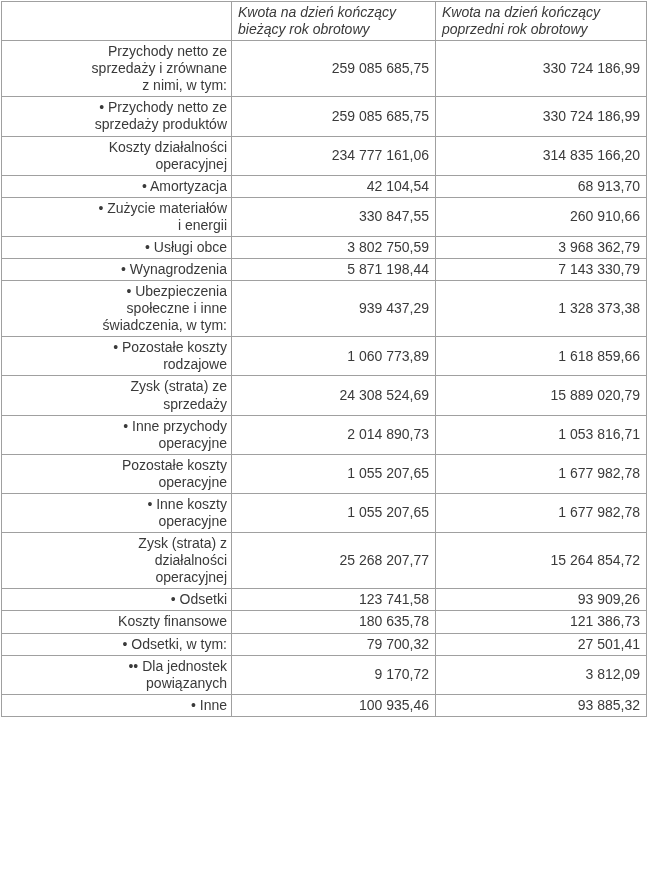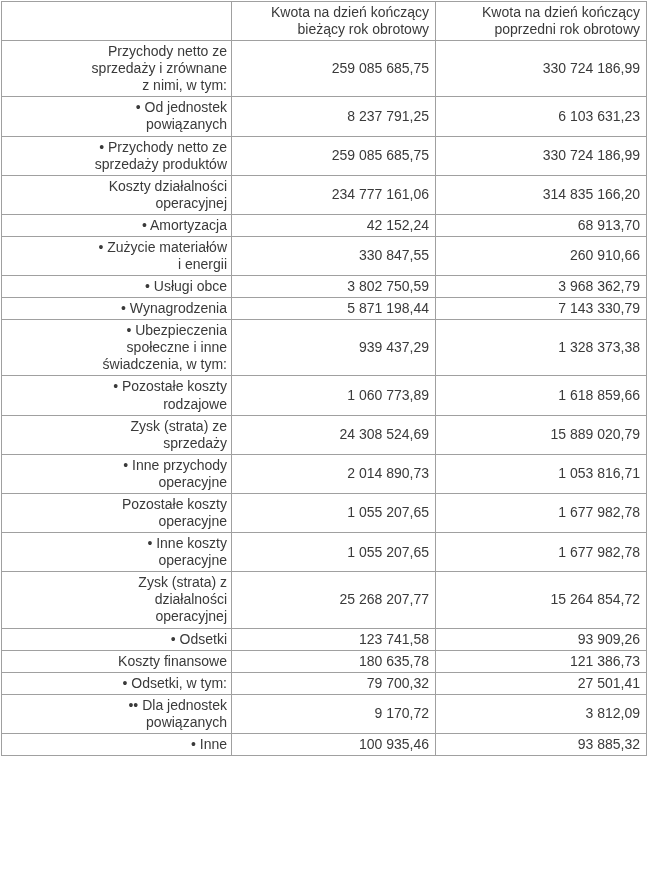--- a/index.html
+++ b/index.html
@@ -24,23 +24,24 @@
   table.fin-table td {
     border: 1px solid #a0a0a0;
     font-size: 14px;
     font-weight: normal;
     color: #3a3a3a;
     line-height: 1.22;
     vertical-align: middle;
     overflow: hidden;
   }
   table.fin-table th {
-    text-align: right;
+    text-align: left;
     padding: 2px 6px;
     white-space: pre-line;
+    font-style: italic;
   }
   td.label-cell {
     text-align: right;
     padding: 2px 4px 2px 7px;
     white-space: pre-line;
   }
   td.value-cell {
     text-align: right;
     padding: 2px 6px;
     white-space: nowrap;
@@ -67,40 +68,34 @@
     </thead>
     <tbody>
         <tr>
           <td class="label-cell">Przychody netto ze
 sprzedaży i zrównane
 z nimi, w tym:</td>
           <td class="value-cell">259 085 685,75</td>
           <td class="value-cell">330 724 186,99</td>
         </tr>
         <tr>
-          <td class="label-cell">• Od jednostek
-powiązanych</td>
-          <td class="value-cell">8 237 791,25</td>
-          <td class="value-cell">6 103 631,23</td>
-        </tr>
-        <tr>
           <td class="label-cell">• Przychody netto ze
 sprzedaży produktów</td>
           <td class="value-cell">259 085 685,75</td>
           <td class="value-cell">330 724 186,99</td>
         </tr>
         <tr>
           <td class="label-cell">Koszty działalności
 operacyjnej</td>
           <td class="value-cell">234 777 161,06</td>
           <td class="value-cell">314 835 166,20</td>
         </tr>
         <tr>
           <td class="label-cell">• Amortyzacja</td>
-          <td class="value-cell">42 152,24</td>
+          <td class="value-cell">42 104,54</td>
           <td class="value-cell">68 913,70</td>
         </tr>
         <tr>
           <td class="label-cell">• Zużycie materiałów
 i energii</td>
           <td class="value-cell">330 847,55</td>
           <td class="value-cell">260 910,66</td>
         </tr>
         <tr>
           <td class="label-cell">• Usługi obce</td>

